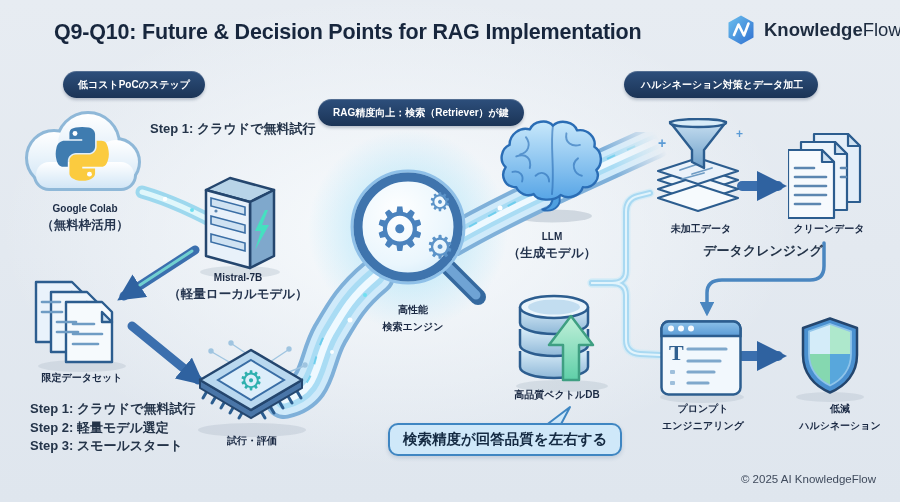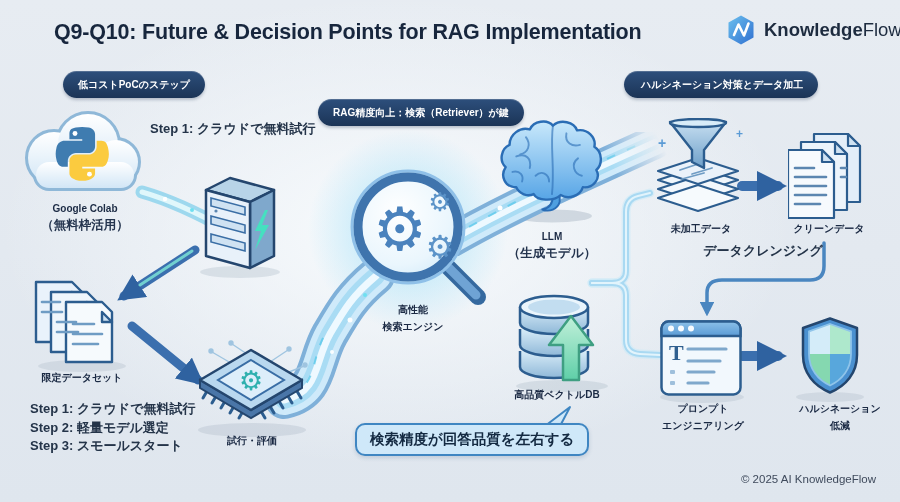--- a/index.html
+++ b/index.html
@@ -395,20 +395,24 @@
     <path d="M33,8 L54,15.5 V38 C54,53 45,64 33,69.5 C21,64 12,53 12,38 V15.5 Z" fill="none" stroke="#8fc4ea" stroke-width="1.8"></path>
   </svg>
 
   <div class="abs note" style="left:150px;top:120px;z-index:3;">Step 1: クラウドで無料試行</div>
 
   <div class="abs c" style="left:85px;top:200px;z-index:3;">
     <div class="lbl">Google Colab</div>
     <div class="sub">（無料枠活用）</div>
   </div>
 
+  <div class="abs c" style="left:238px;top:269px;z-index:3;">
+    <div class="lbl">Mistral-7B</div>
+    <div class="sub">（軽量ローカルモデル）</div>
+  </div>
 
   <div class="abs c lbl" style="left:82px;top:369px;z-index:3;">限定データセット</div>
 
   <div class="abs steps" style="left:30px;top:400px;z-index:3;">
     <div>Step 1: クラウドで無料試行</div>
     <div>Step 2: 軽量モデル選定</div>
     <div>Step 3: スモールスタート</div>
   </div>
 
   <div class="abs c lbl" style="left:252px;top:432px;z-index:3;">試行・評価</div>
@@ -418,33 +422,33 @@
     <div class="lbl">検索エンジン</div>
   </div>
 
   <div class="abs c" style="left:552px;top:228px;z-index:3;">
     <div class="lbl">LLM</div>
     <div class="sub">（生成モデル）</div>
   </div>
 
   <div class="abs c lbl" style="left:557px;top:386px;z-index:3;">高品質ベクトルDB</div>
 
-  <div class="abs callout" style="left:355px;top:423px;z-index:3;">検索精度が回答品質を左右する</div>
+  <div class="abs callout" style="left:388px;top:423px;z-index:3;">検索精度が回答品質を左右する</div>
 
   <div class="abs c lbl" style="left:701px;top:220px;z-index:3;">未加工データ</div>
 
   <div class="abs c lbl" style="left:829px;top:220px;z-index:3;">クリーンデータ</div>
 
   <div class="abs c note" style="left:763px;top:242px;z-index:3;">データクレンジング</div>
 
   <div class="abs c" style="left:703px;top:400px;z-index:3;">
     <div class="lbl">プロンプト</div>
     <div class="lbl">エンジニアリング</div>
   </div>
 
   <div class="abs c" style="left:840px;top:400px;z-index:3;">
+    <div class="lbl">低減</div>
     <div class="lbl">ハルシネーション</div>
-    <div class="lbl">低減</div>
   </div>
 
   <div class="abs copyright" style="right:24px;top:473px;z-index:3;">© 2025 AI KnowledgeFlow</div>
 
 </div>
 
 </body></html>

